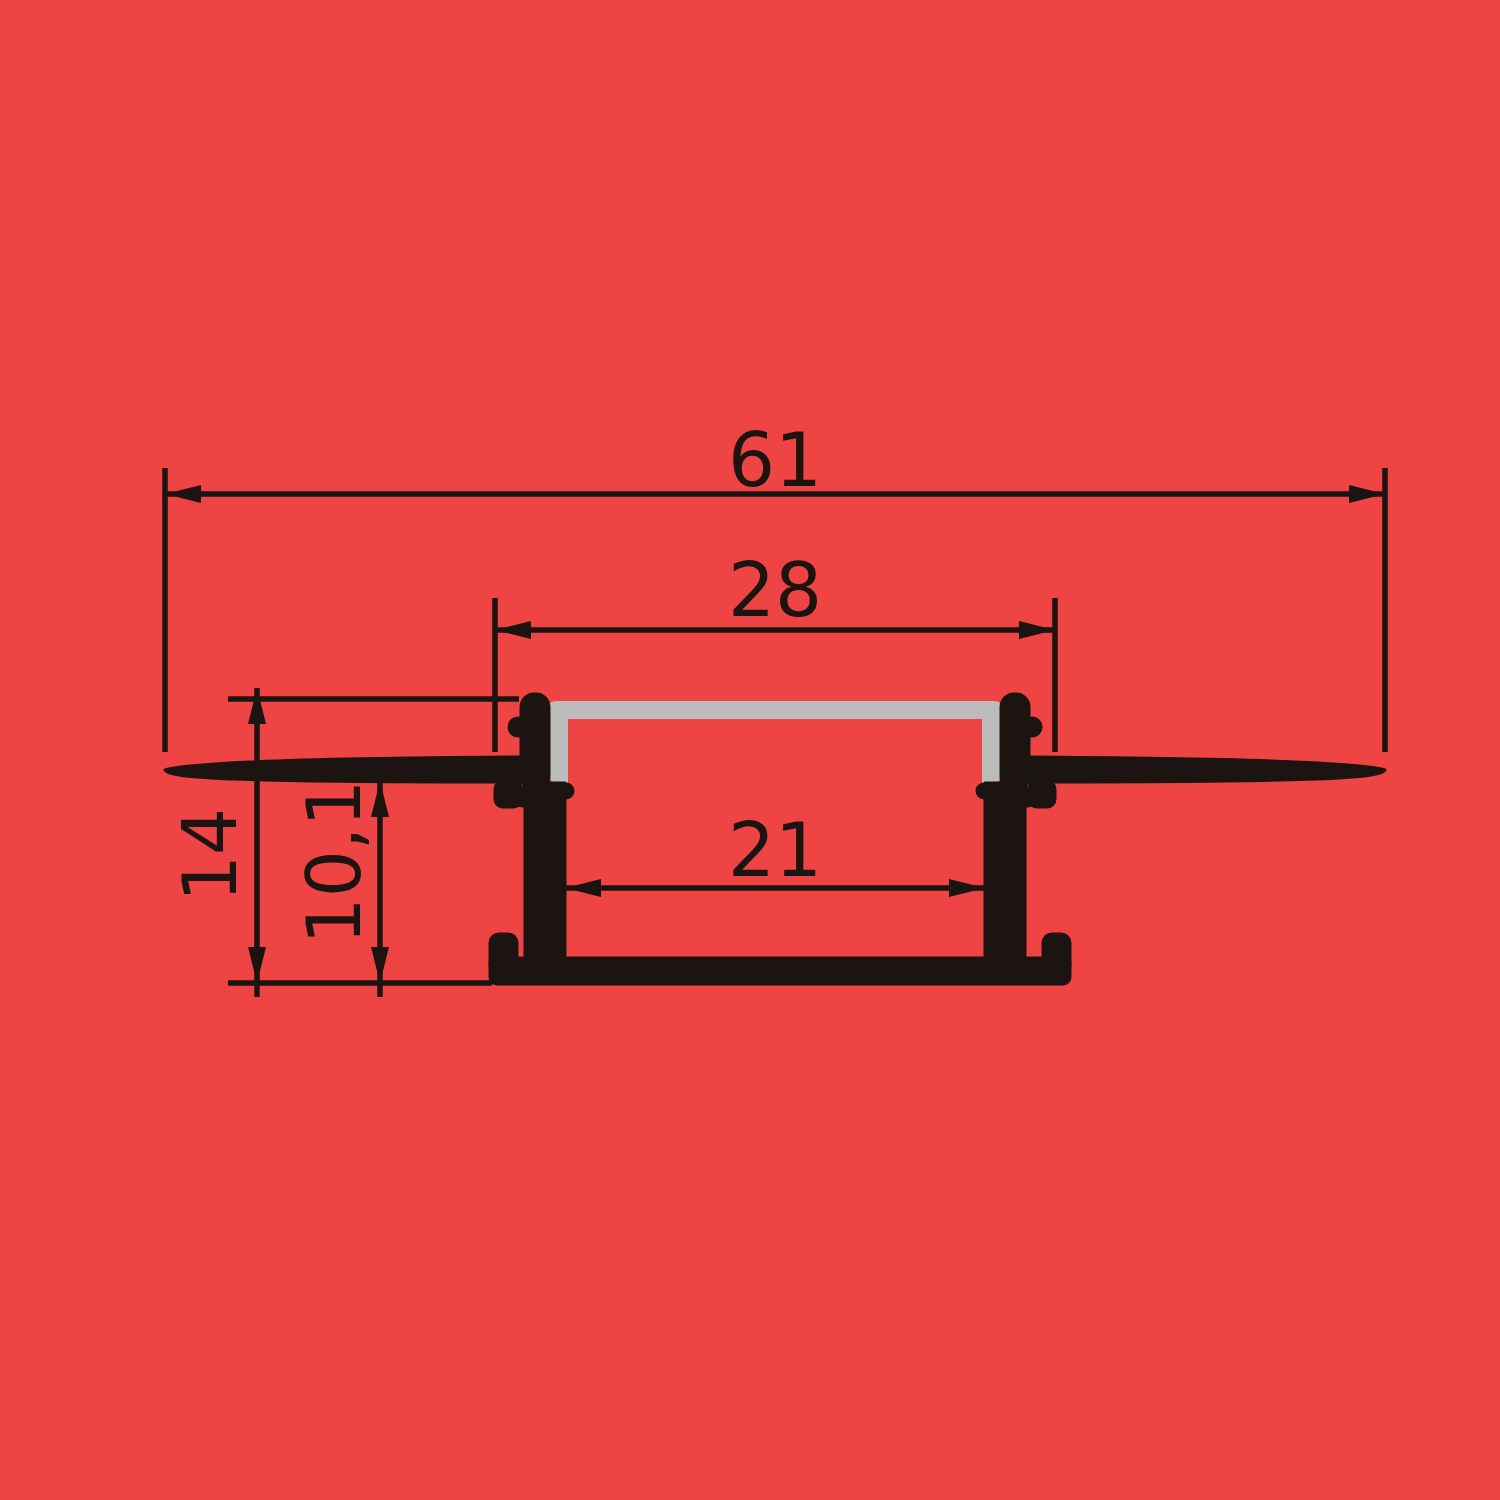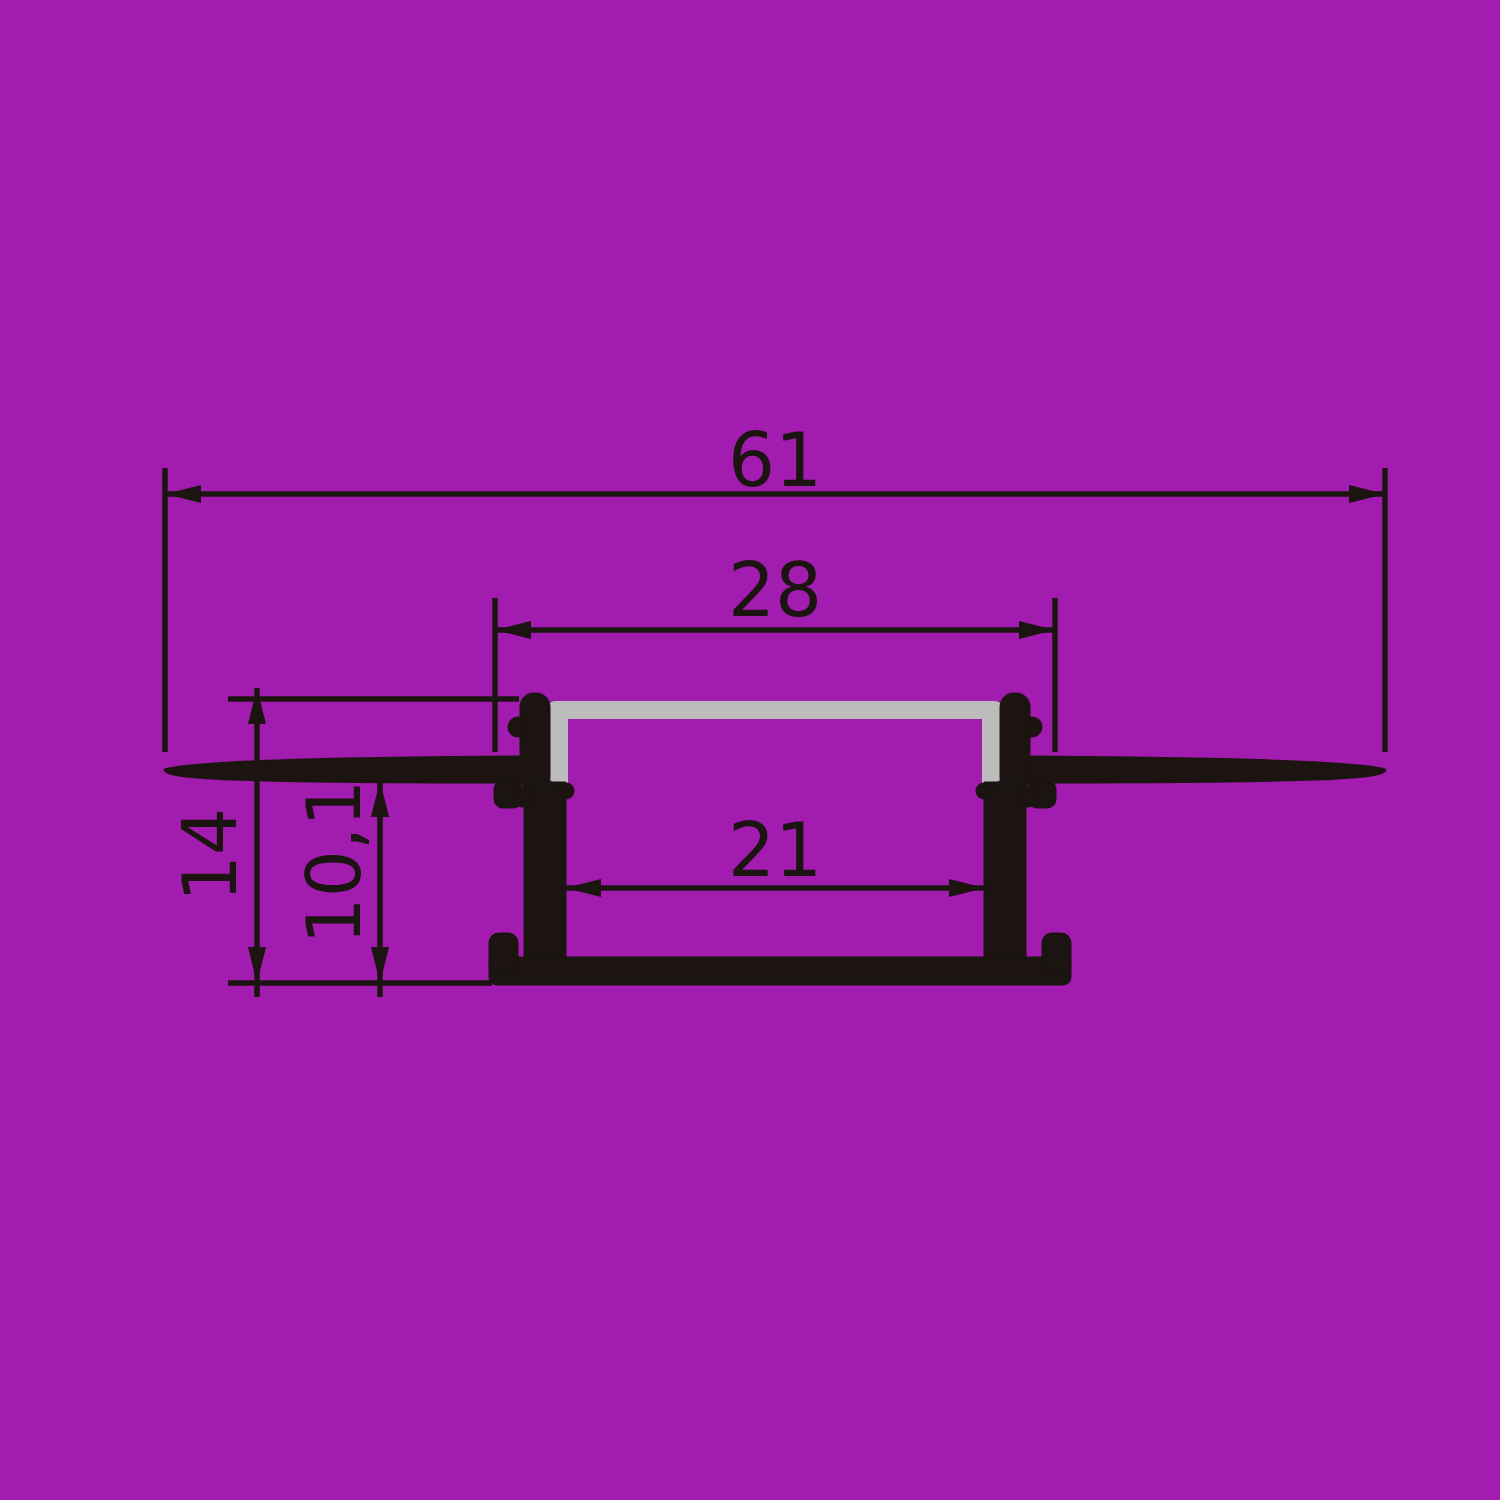--- a/index.html
+++ b/index.html
@@ -1,17 +1,17 @@
 <!DOCTYPE html>
 <html><head>
 <meta charset="utf-8">
 <style>
   html,body{margin:0;padding:0;background:#ffffff;}
   .canvas{
-    width:1500px;height:1500px;position:relative;background:#a21caf;overflow:hidden;
+    width:1500px;height:1500px;position:relative;background:#ef4444;overflow:hidden;
   }
   svg{display:block;width:100%;height:100%;}
   .dim-text text{
     font-family:"DejaVu Sans","Liberation Sans",sans-serif;
     font-size:74px;
     font-weight:400;
     text-anchor:middle;
   }
   .dim-strokes{stroke-width:5.5;stroke-linecap:butt;}
   .profile{stroke-width:3;stroke-linejoin:round;stroke-linecap:round;}

